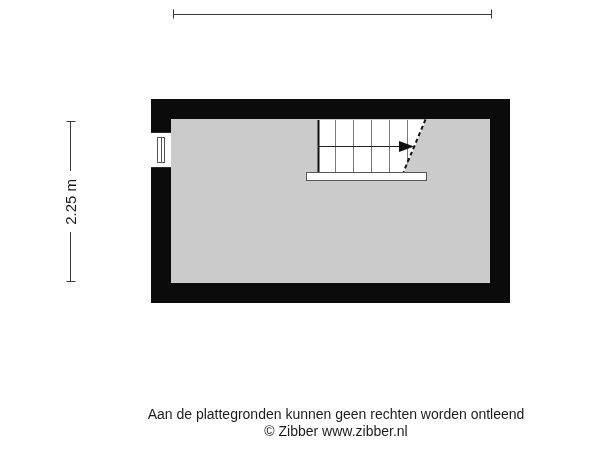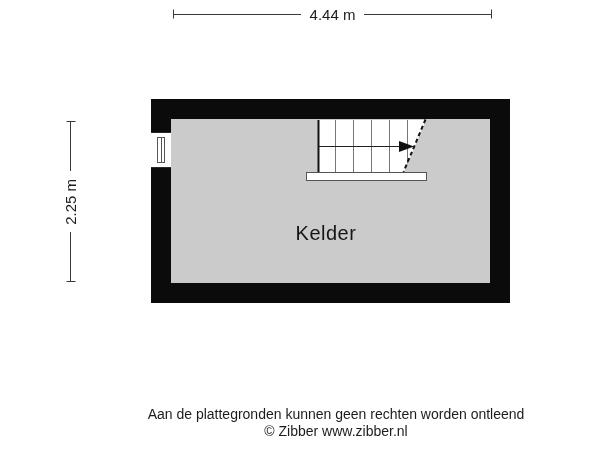--- a/index.html
+++ b/index.html
@@ -68,21 +68,20 @@
   }
 </style>
 </head>
 <body>
 
 <div class="page">
 
   <div class="dim-h">
     <div class="tick start"></div>
     <div class="line"></div>
-    <span class="lbl">4.44 m</span>
     <div class="line"></div>
     <div class="tick end"></div>
   </div>
 
   <div class="dim-v">
     <div class="tick start"></div>
     <div class="line"></div>
     <span class="lbl">2.25 m</span>
     <div class="line"></div>
     <div class="tick end"></div>
@@ -116,20 +115,19 @@
     <line x1="318" y1="146.5" x2="400" y2="146.5" stroke="#222" stroke-width="1"></line>
     <polygon points="399,141 414,146.5 399,152" fill="#111"></polygon>
 
     <line x1="318.5" y1="120" x2="318.5" y2="172" stroke="#111" stroke-width="2"></line>
 
     <line x1="425.5" y1="119.5" x2="403.5" y2="172" stroke="#111" stroke-width="2" stroke-dasharray="4 3"></line>
 
     <rect x="306.5" y="172.5" width="120" height="8" fill="#ffffff" stroke="#555" stroke-width="1"></rect>
   </svg>
 
-  <div class="room-label">Kelder</div>
 
   <div class="footer">
     <div>Aan de plattegronden kunnen geen rechten worden ontleend</div>
     <div>© Zibber www.zibber.nl</div>
   </div>
 
 </div>
 
 </body></html>

